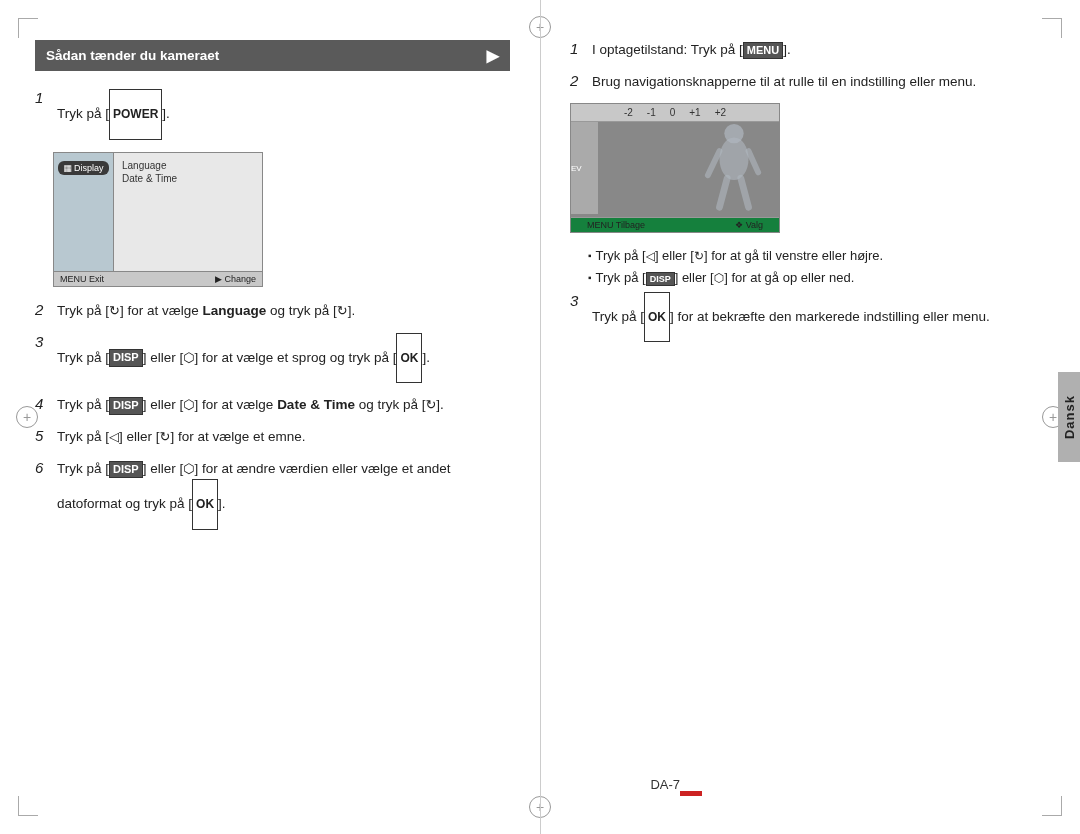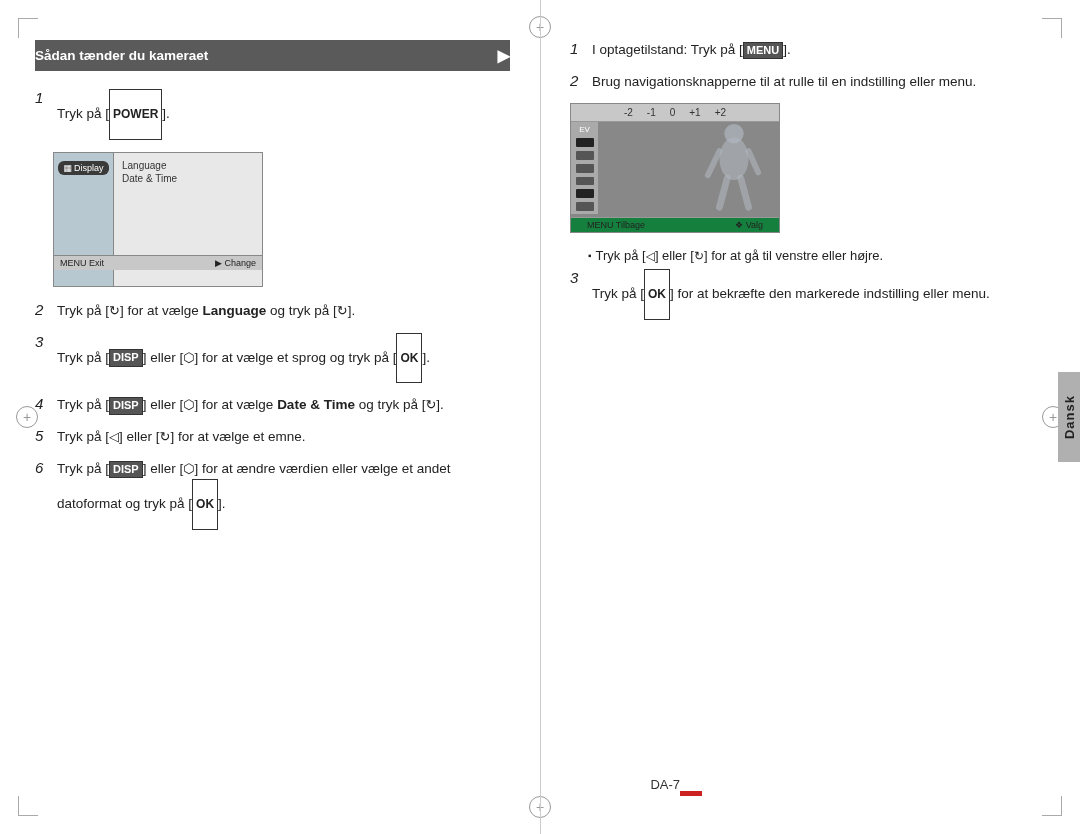--- a/index.html
+++ b/index.html
@@ -82,21 +82,21 @@
       padding-left: 30px;
       padding-top: 0;
     }
 
     
     .section-header {
       display: flex;
       align-items: center;
       background: #4a4a4a;
       color: #fff;
-      padding: 6px 0;
+      padding: 6px 11px;
       margin-bottom: 18px;
       font-size: 13.5px;
       font-weight: bold;
     }
 
     .section-header.left-header {
       background: #5a5a5a;
     }
 
     .section-header.right-header {
@@ -227,21 +227,21 @@
       color: #333;
     }
 
     .cam-menu-item {
       padding: 1px 0;
       font-size: 10px;
     }
 
     .cam-footer {
       position: absolute;
-      bottom: 16px;
+      bottom: 0;
       left: 0;
       right: 0;
       background: #c8c8c8;
       display: flex;
       justify-content: space-between;
       padding: 2px 6px;
       font-size: 9px;
       border-top: 1px solid #888;
     }
 
@@ -288,21 +288,21 @@
 
     .ev-body {
       display: flex;
       height: calc(100% - 36px);
     }
 
     .ev-icons-col {
       width: 28px;
       background: #aaa;
       display: flex;
-      flex-direction: column;
+      flex-direction: row;
       align-items: center;
       padding: 3px 0;
       gap: 4px;
       border-right: 1px solid #888;
     }
 
     .ev-icon-item {
       width: 18px;
       height: 12px;
       background: #555;
@@ -539,20 +539,23 @@
       <div class="ev-footer">
         <span>MENU Tilbage</span>
         <span>❖ Valg</span>
       </div>
     </div>
 
     <div style="margin-left:4px;">
       <div class="sub-bullet">
         <span>Tryk på [<span style="font-size:12px;">◁</span>] eller [<span style="font-size:12px;">↻</span>] for at gå til venstre eller højre.</span>
       </div>
+      <div class="sub-bullet">
+        <span>Tryk på [<span class="kbd-box" style="font-size:9px;">DISP</span>] eller [<span style="font-size:12px;">⬡</span>] for at gå op eller ned.</span>
+      </div>
     </div>
 
     <div class="step">
       <span class="step-num"><i>3</i></span>
       <div class="step-content">
         Tryk på [<span class="kbd">OK</span>] for at bekræfte den markerede indstilling eller menu.
       </div>
     </div>
 
   </div>

